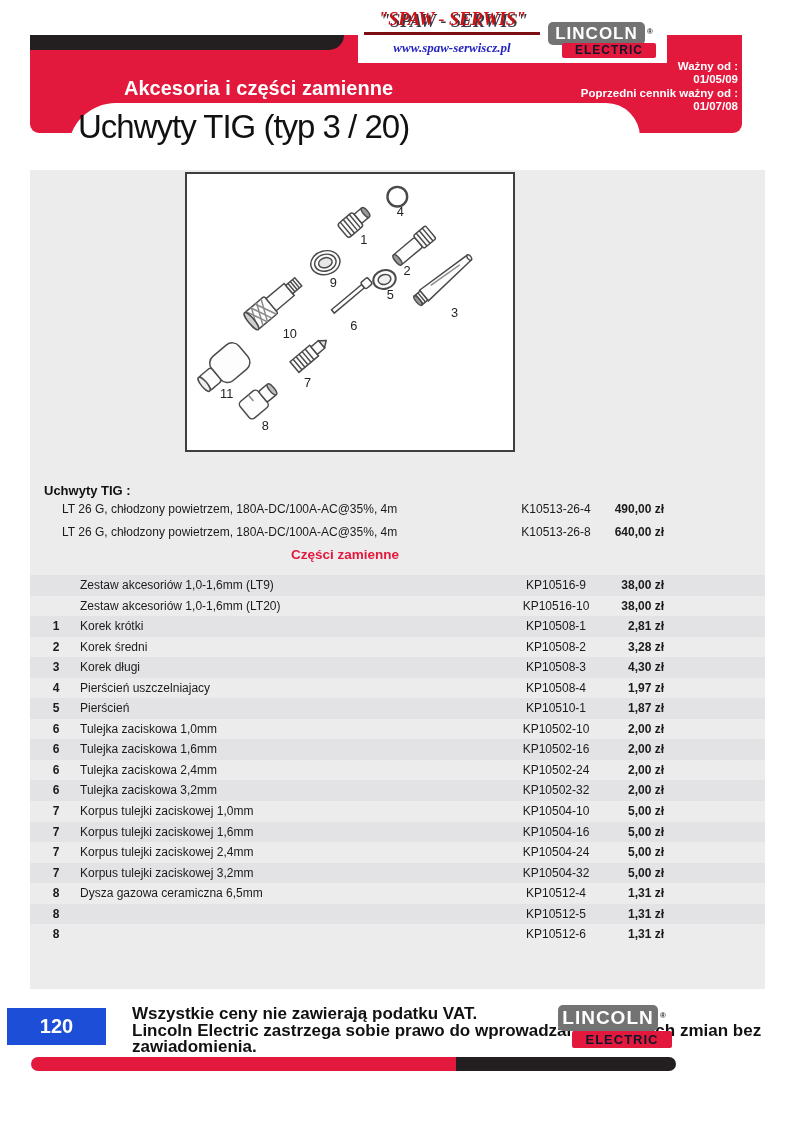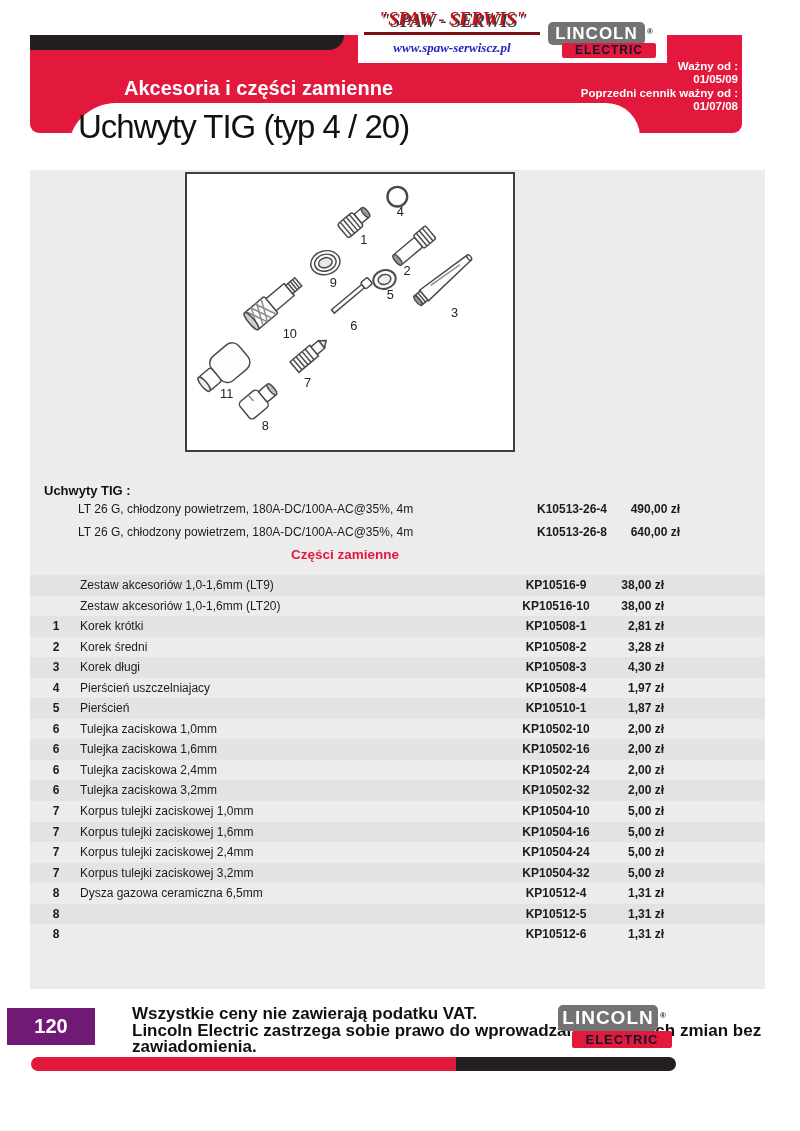--- a/index.html
+++ b/index.html
@@ -51,33 +51,33 @@
 
   
   .thead{position:absolute;left:0;top:461px;width:800px;height:16px;font-size:12px;font-weight:bold;color:#e2183d;}
   .thead .col-opis{position:absolute;left:140px;width:100px;text-align:center;}
   .thead .col-indeks{position:absolute;left:486px;width:140px;text-align:center;}
   .thead .col-cena{position:absolute;left:584px;width:100px;text-align:center;}
   .group-title{position:absolute;left:44px;top:483px;font-size:13px;font-weight:bold;color:#111;}
   .section-title{position:absolute;left:195px;top:547px;width:300px;text-align:center;
                  font-size:13.5px;font-weight:bold;color:#e2183d;}
 
-  .torch-rows{position:absolute;left:46px;top:498px;width:735px;}
+  .torch-rows{position:absolute;left:30px;top:498px;width:735px;}
   .torch-rows .trow{position:relative;height:23px;line-height:23px;font-size:12px;}
   .part-rows{position:absolute;left:30px;top:575px;width:735px;}
   .part-rows .trow{position:relative;height:20.55px;line-height:20.55px;font-size:12px;}
   .part-rows .trow:nth-child(odd){background:#e3e3e5;}
   .trow .num{position:absolute;left:0;width:52px;text-align:center;font-weight:bold;}
   .trow .desc{position:absolute;left:50px;white-space:nowrap;}
   .torch-rows .trow .desc{left:32px;}
-  .trow .idx{position:absolute;left:456px;width:140px;text-align:center;font-weight:bold;}
+  .trow .idx{position:absolute;left:456px;width:140px;text-align:center;font-weight:normal;}
   .trow .price{position:absolute;left:534px;width:100px;text-align:right;font-weight:bold;}
 
   
-  .page-num-box{position:absolute;left:7px;top:1008px;width:88px;height:37px;background:#701a75;
+  .page-num-box{position:absolute;left:7px;top:1008px;width:99px;height:37px;background:#1d4ed8;
                 color:#fff;font-size:20px;font-weight:bold;text-align:center;line-height:37px;}
   .notes{position:absolute;left:132px;top:1006px;font-size:17px;font-weight:bold;line-height:16.5px;color:#111;}
   .footer-bar{position:absolute;left:31px;top:1057px;width:645px;height:14px;border-radius:7px;
               background:linear-gradient(90deg,#e2183d 0,#e2183d 65.9%,#231f20 65.9%,#231f20 100%);}
 </style>
 </head>
 <body>
 
 <div class="page">
 
@@ -87,21 +87,21 @@
 
   <div class="category">Akcesoria i części zamienne</div>
 
   <div class="dates">
     <div>Ważny od :</div>
     <div>01/05/09</div>
     <div>Poprzedni cennik ważny od :</div>
     <div>01/07/08</div>
   </div>
 
-  <div class="page-title">Uchwyty TIG (typ 4 / 20)</div>
+  <div class="page-title">Uchwyty TIG (typ 3 / 20)</div>
 
   <div class="spaw-box">
     <div class="spaw-name">"SPAW - SERWIS"</div>
     <div class="spaw-rule"></div>
     <div class="spaw-url">www.spaw-serwiscz.pl</div>
   </div>
 
   <div class="lincoln-box top">
     <div class="lincoln-word">LINCOLN</div>
     <div class="reg">®</div>

